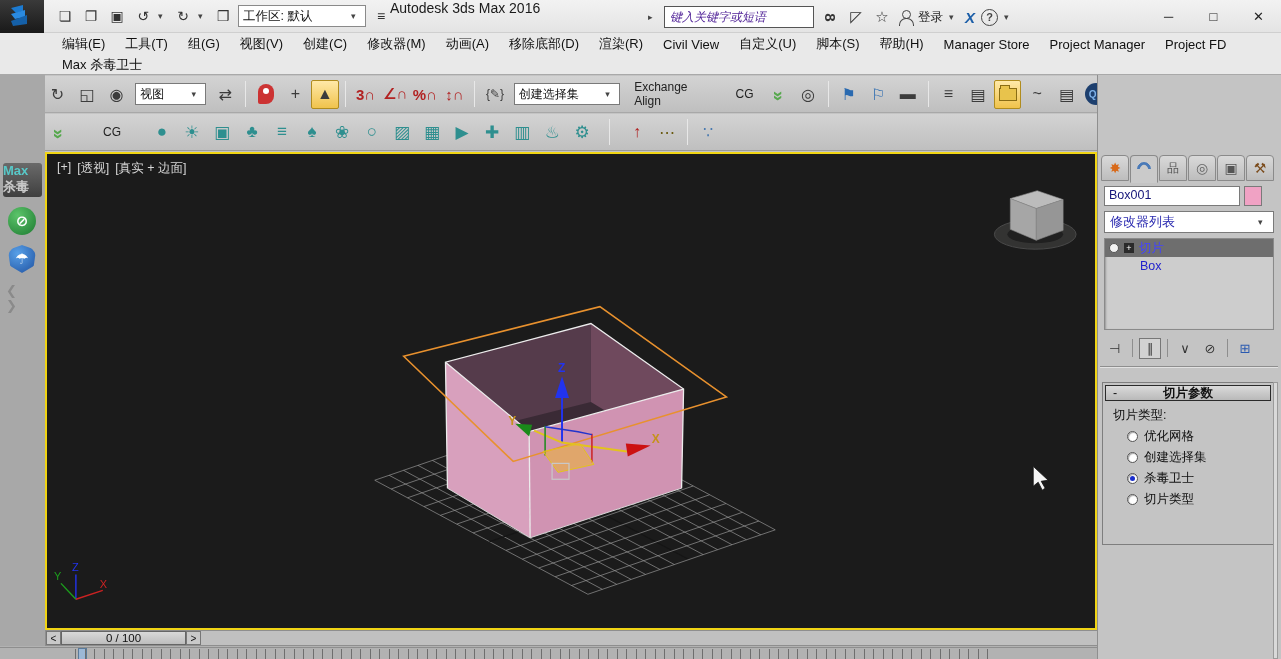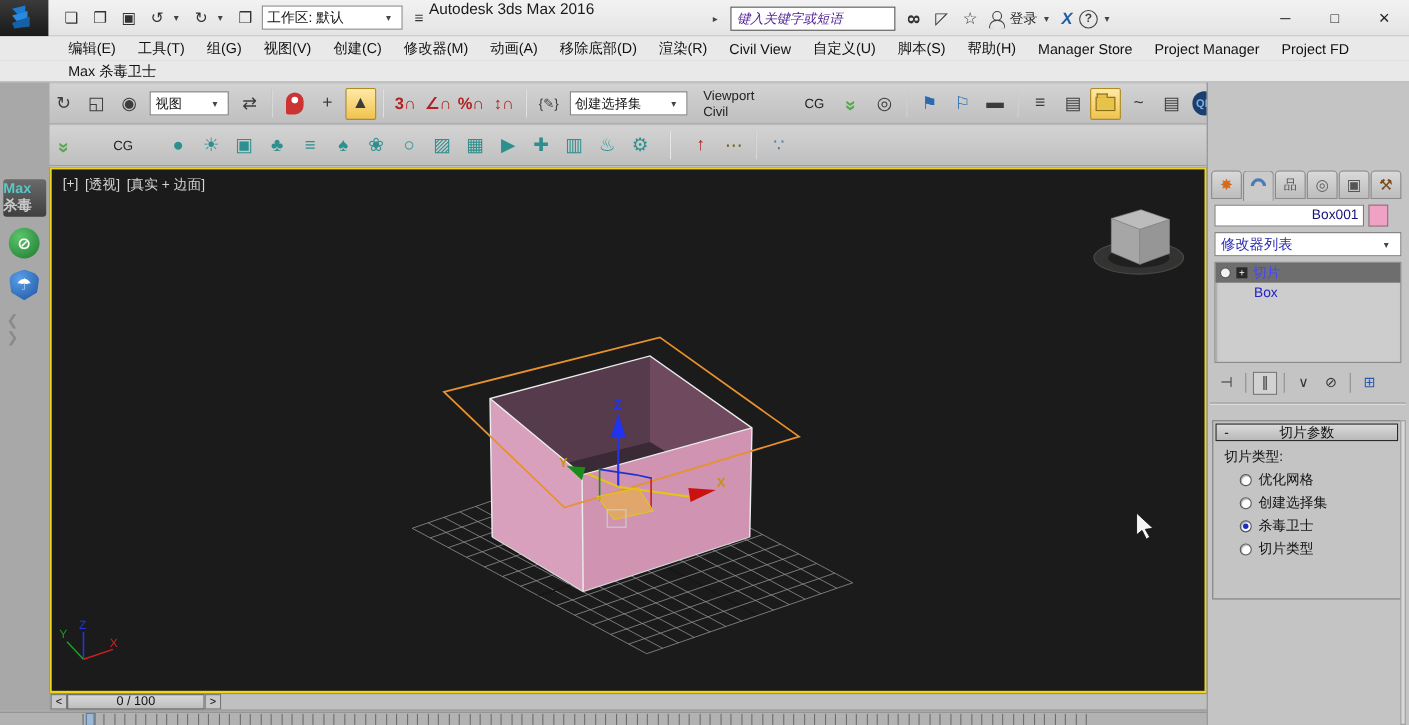--- a/index.html
+++ b/index.html
@@ -108,21 +108,21 @@
   .cptab { width:28px; height:26px; background:linear-gradient(#d9d9d9,#bdbdbd); border:1px solid #8a8a8a;
     border-radius:4px 4px 0 0; display:flex; align-items:center; justify-content:center; font-size:14px; }
   .cptab.active { background:#cacaca; border-bottom-color:#cacaca; height:28px; }
   .ic-create { color:#d86a1a; }
   .ic-arc { width:14px; height:14px; border:3px solid #4a7ab8; border-radius:50%;
     border-bottom-color:transparent; border-left-color:transparent; transform:rotate(-45deg); }
   .ic-hier { color:#555; font-size:12px; }
   .ic-motion { color:#666; }
   .ic-disp { color:#555; }
   .ic-util { color:#7a4a1a; }
-  #namerow { position:absolute; left:1104px; top:186px; width:158px; height:20px; display:flex; gap:4px;text-align:right; }
+  #namerow { position:absolute; left:1104px; top:186px; width:158px; height:20px; display:flex; gap:4px; }
   #objname { flex:1; background:#fff; border:1px solid #7a7a7a; color:#15157a; padding:1px 4px; font-size:12.5px; }
   #objcolor { width:18px; height:20px; border:1px solid #7a7a7a; }
   #modlist { position:absolute; left:1104px; top:211px; width:170px; height:22px; background:#fff;
     border:1px solid #7a7a7a; color:#2a2ab0; font-size:13px; display:flex; align-items:center; padding:0 5px; }
   #modlist .cv { flex:1; }
   #stackbox { position:absolute; left:1104px; top:238px; width:170px; height:92px; background:#cdcdcd;
     border:1px solid #8a8a8a; box-shadow:inset 1px 1px 2px #999; }
   .stkrow { height:18px; display:flex; align-items:center; gap:5px; padding:0 4px; font-size:12.5px; color:#2222cc; }
   .stkrow.sel { background:#6e6e6e; color:#4444ff; }
   .bulb { width:10px; height:10px; border-radius:50%; background:#f2f2f2; border:1px solid #555;
@@ -137,21 +137,21 @@
   .skbtn.framed { border:1px solid #777; background:#d2d2d2; }
   .sksep { width:1px; height:18px; background:#8e8e8e; margin:0 3px; }
   #divider { position:absolute; left:1100px; top:366px; width:178px; height:2px;
     border-top:1px solid #8e8e8e; border-bottom:1px solid #e2e2e2; }
 
   #rollout { position:absolute; left:1102px; top:382px; width:172px; height:163px;
     border:1px solid #7e7e7e; background:#c4c4c4; }
   #rollhead { height:16px; margin:2px; background:linear-gradient(#dadada,#b9b9b9); border:1px solid #2a2a2a;
     font-size:12.5px; display:flex; align-items:center; }
   #rollhead .minus { width:18px; text-align:center; }
-  #rollhead .rtitle { flex:1; text-align:center; font-weight:normal; }
+  #rollhead .rtitle { flex:1; text-align:center; font-weight:bold; }
   .plabel { margin:6px 0 2px 10px; font-size:12.5px; }
   .radiorow { display:flex; align-items:center; gap:6px; margin:4px 0 0 24px; font-size:12.5px; }
   .radio { width:11px; height:11px; border-radius:50%; background:#fff; border:1px solid #555;
     box-shadow:inset 1px 1px 1px #aaa; position:relative; }
   .radio.sel::after { content:""; position:absolute; left:2px; top:2px; width:5px; height:5px;
     border-radius:50%; background:#1a2ecc; }
   #operow { display:flex; align-items:center; gap:8px; margin:14px 0 0 10px; font-size:12.5px; }
   .opbtn { width:26px; height:24px; border:1px solid #777; background:linear-gradient(#efefef,#d5d5d5);
     display:flex; align-items:center; justify-content:center; font-size:13px; color:#333; }
   .opbtn.activeyellow { background:linear-gradient(#f5d565,#e9bd3c); border-color:#a8841a; }
@@ -253,21 +253,21 @@
   <span class="tbtn magnet">3∩</span>
   <span class="tbtn magnet">∠∩</span>
   <span class="tbtn magnet">%∩</span>
   <span class="tbtn magnet">↕∩</span>
   <span class="tsep"></span>
   <span class="tbtn" style="font-size:12px">{✎}</span>
   <span class="combo" style="width:108px">
     <span class="cv">创建选择集</span>
     <span class="qcaret">▾</span>
   </span>
-  <span class="tlabel">Viewport Civil</span>
+  <span class="tlabel">Exchange Align</span>
   <span class="tlabel">CG</span>
   <span class="tbtn green">»</span>
   <span class="tbtn">◎</span>
   <span class="tsep"></span>
   <span class="tbtn" style="color:#2a6ab0">⚑</span>
   <span class="tbtn" style="color:#2a6ab0">⚐</span>
   <span class="tbtn">▬</span>
   <span class="tsep"></span>
   <span class="tbtn">≡</span>
   <span class="tbtn">▤</span>

